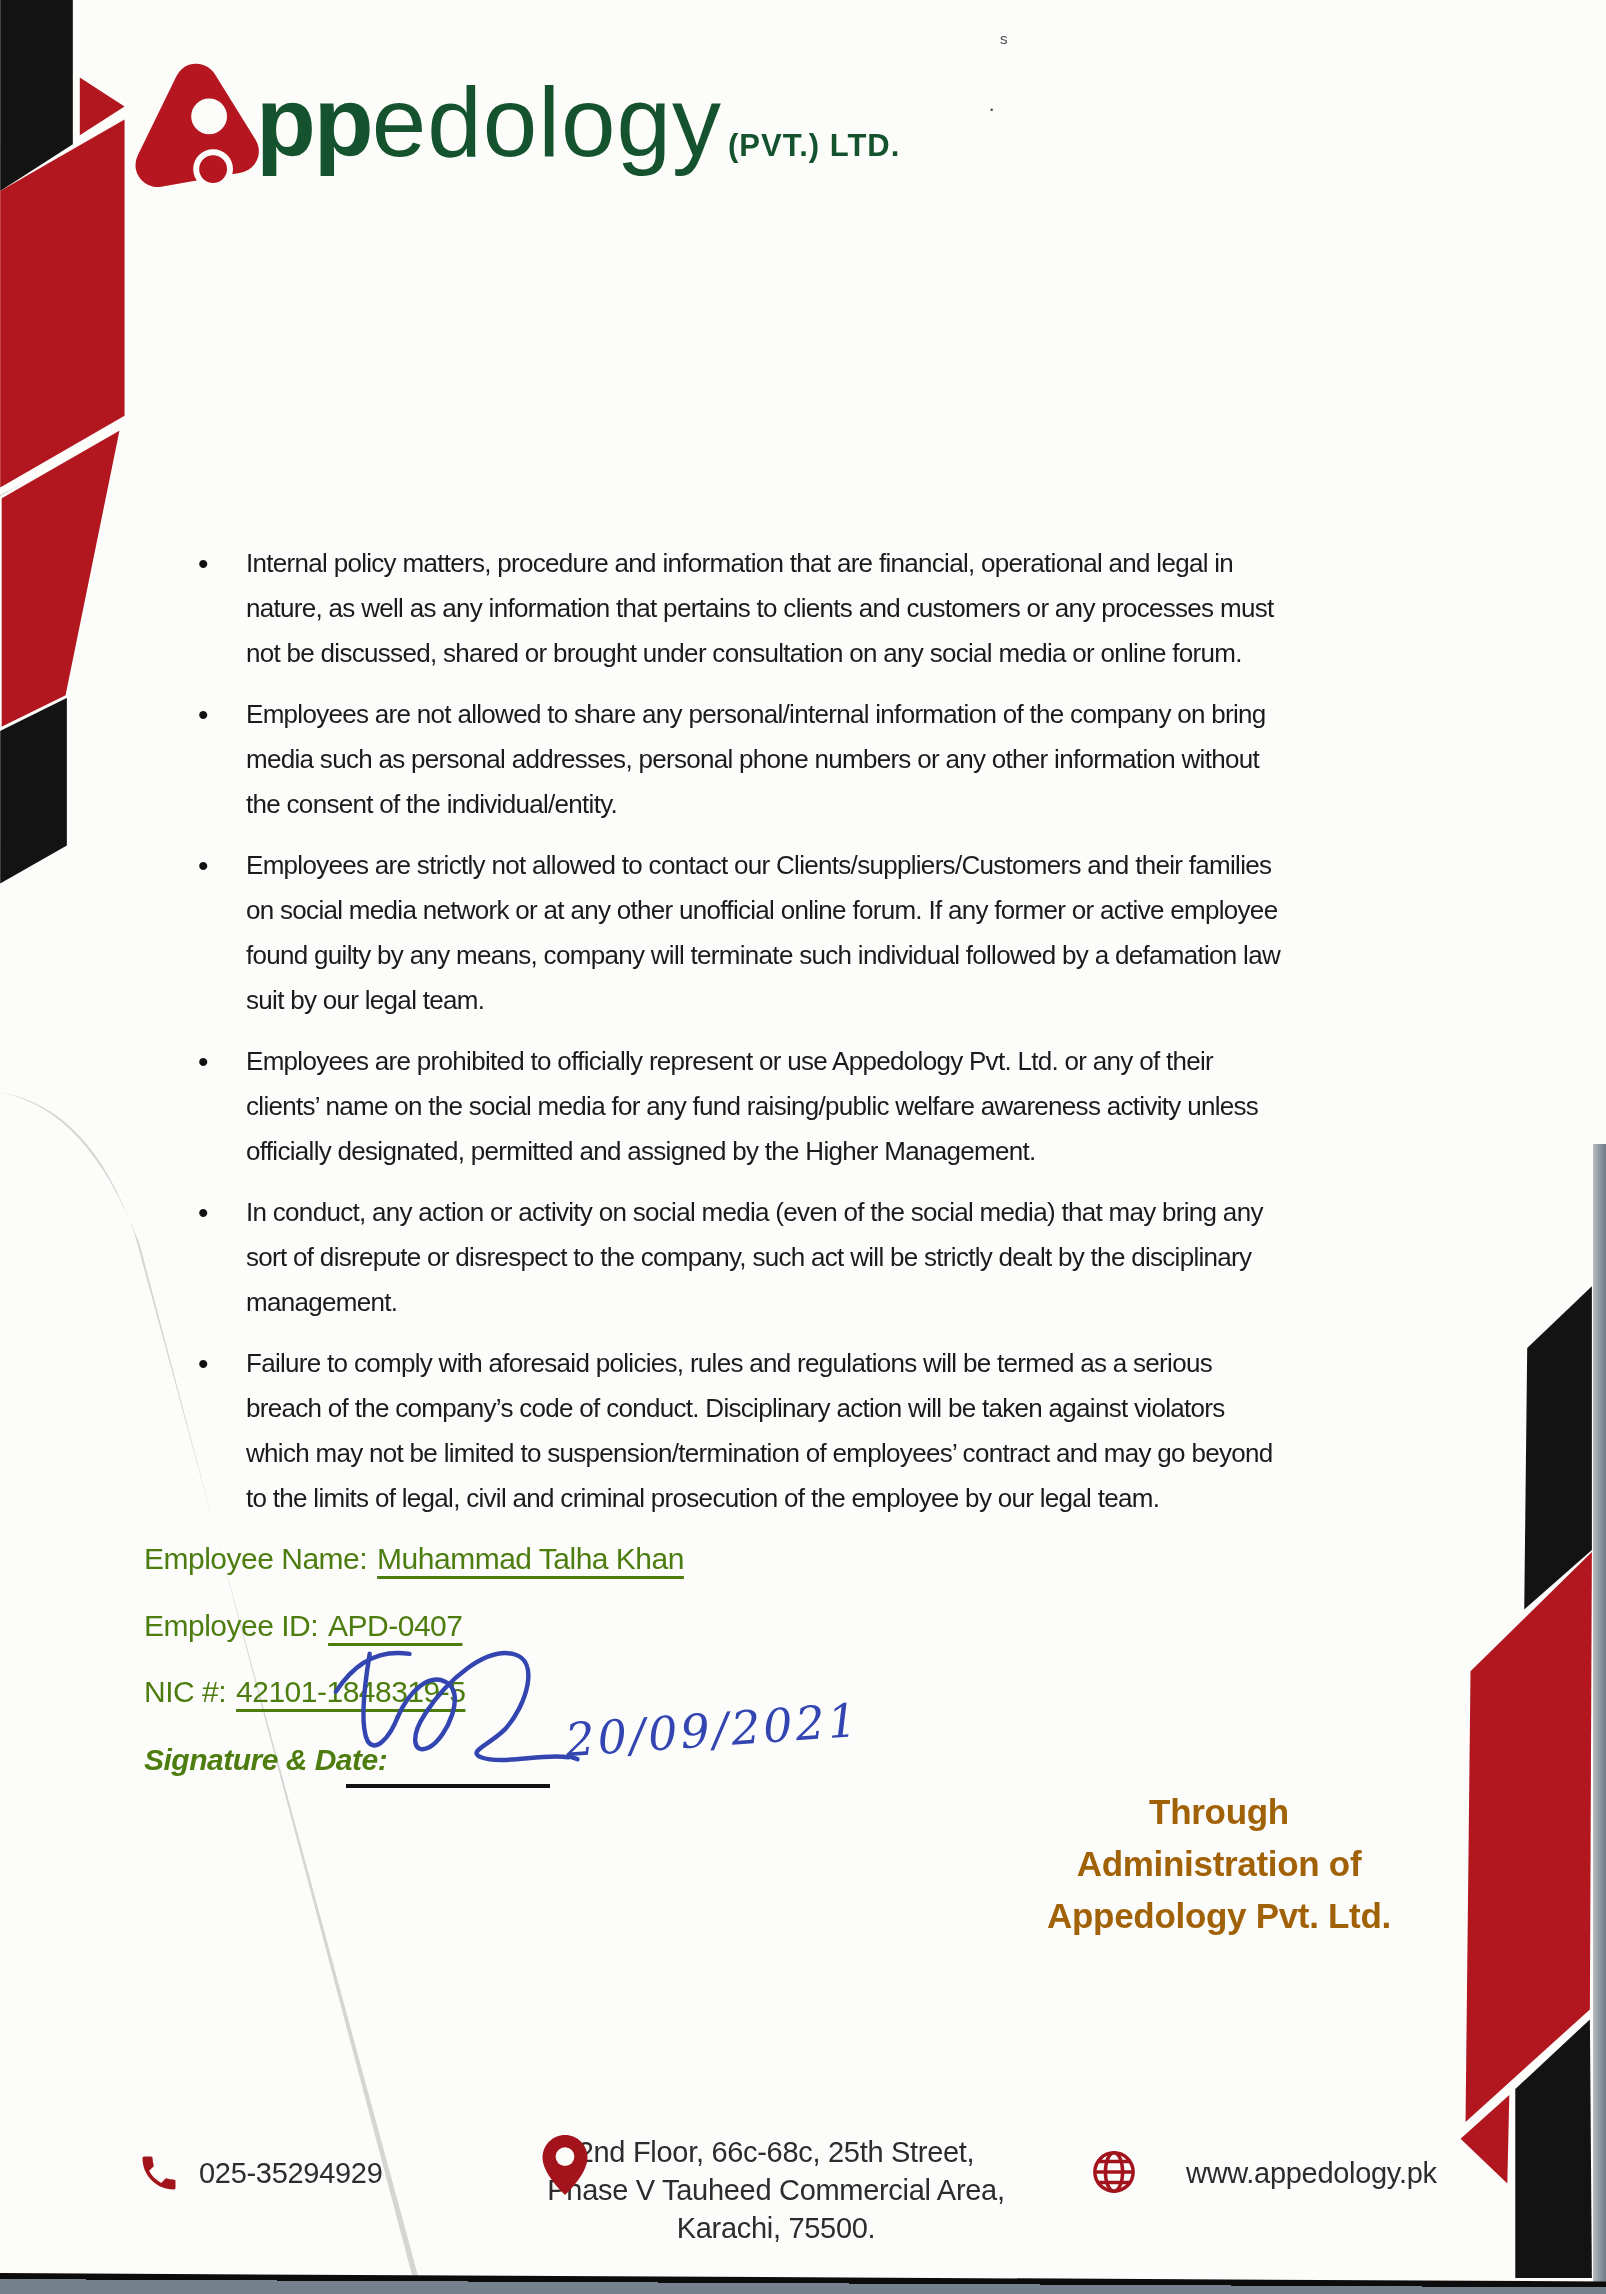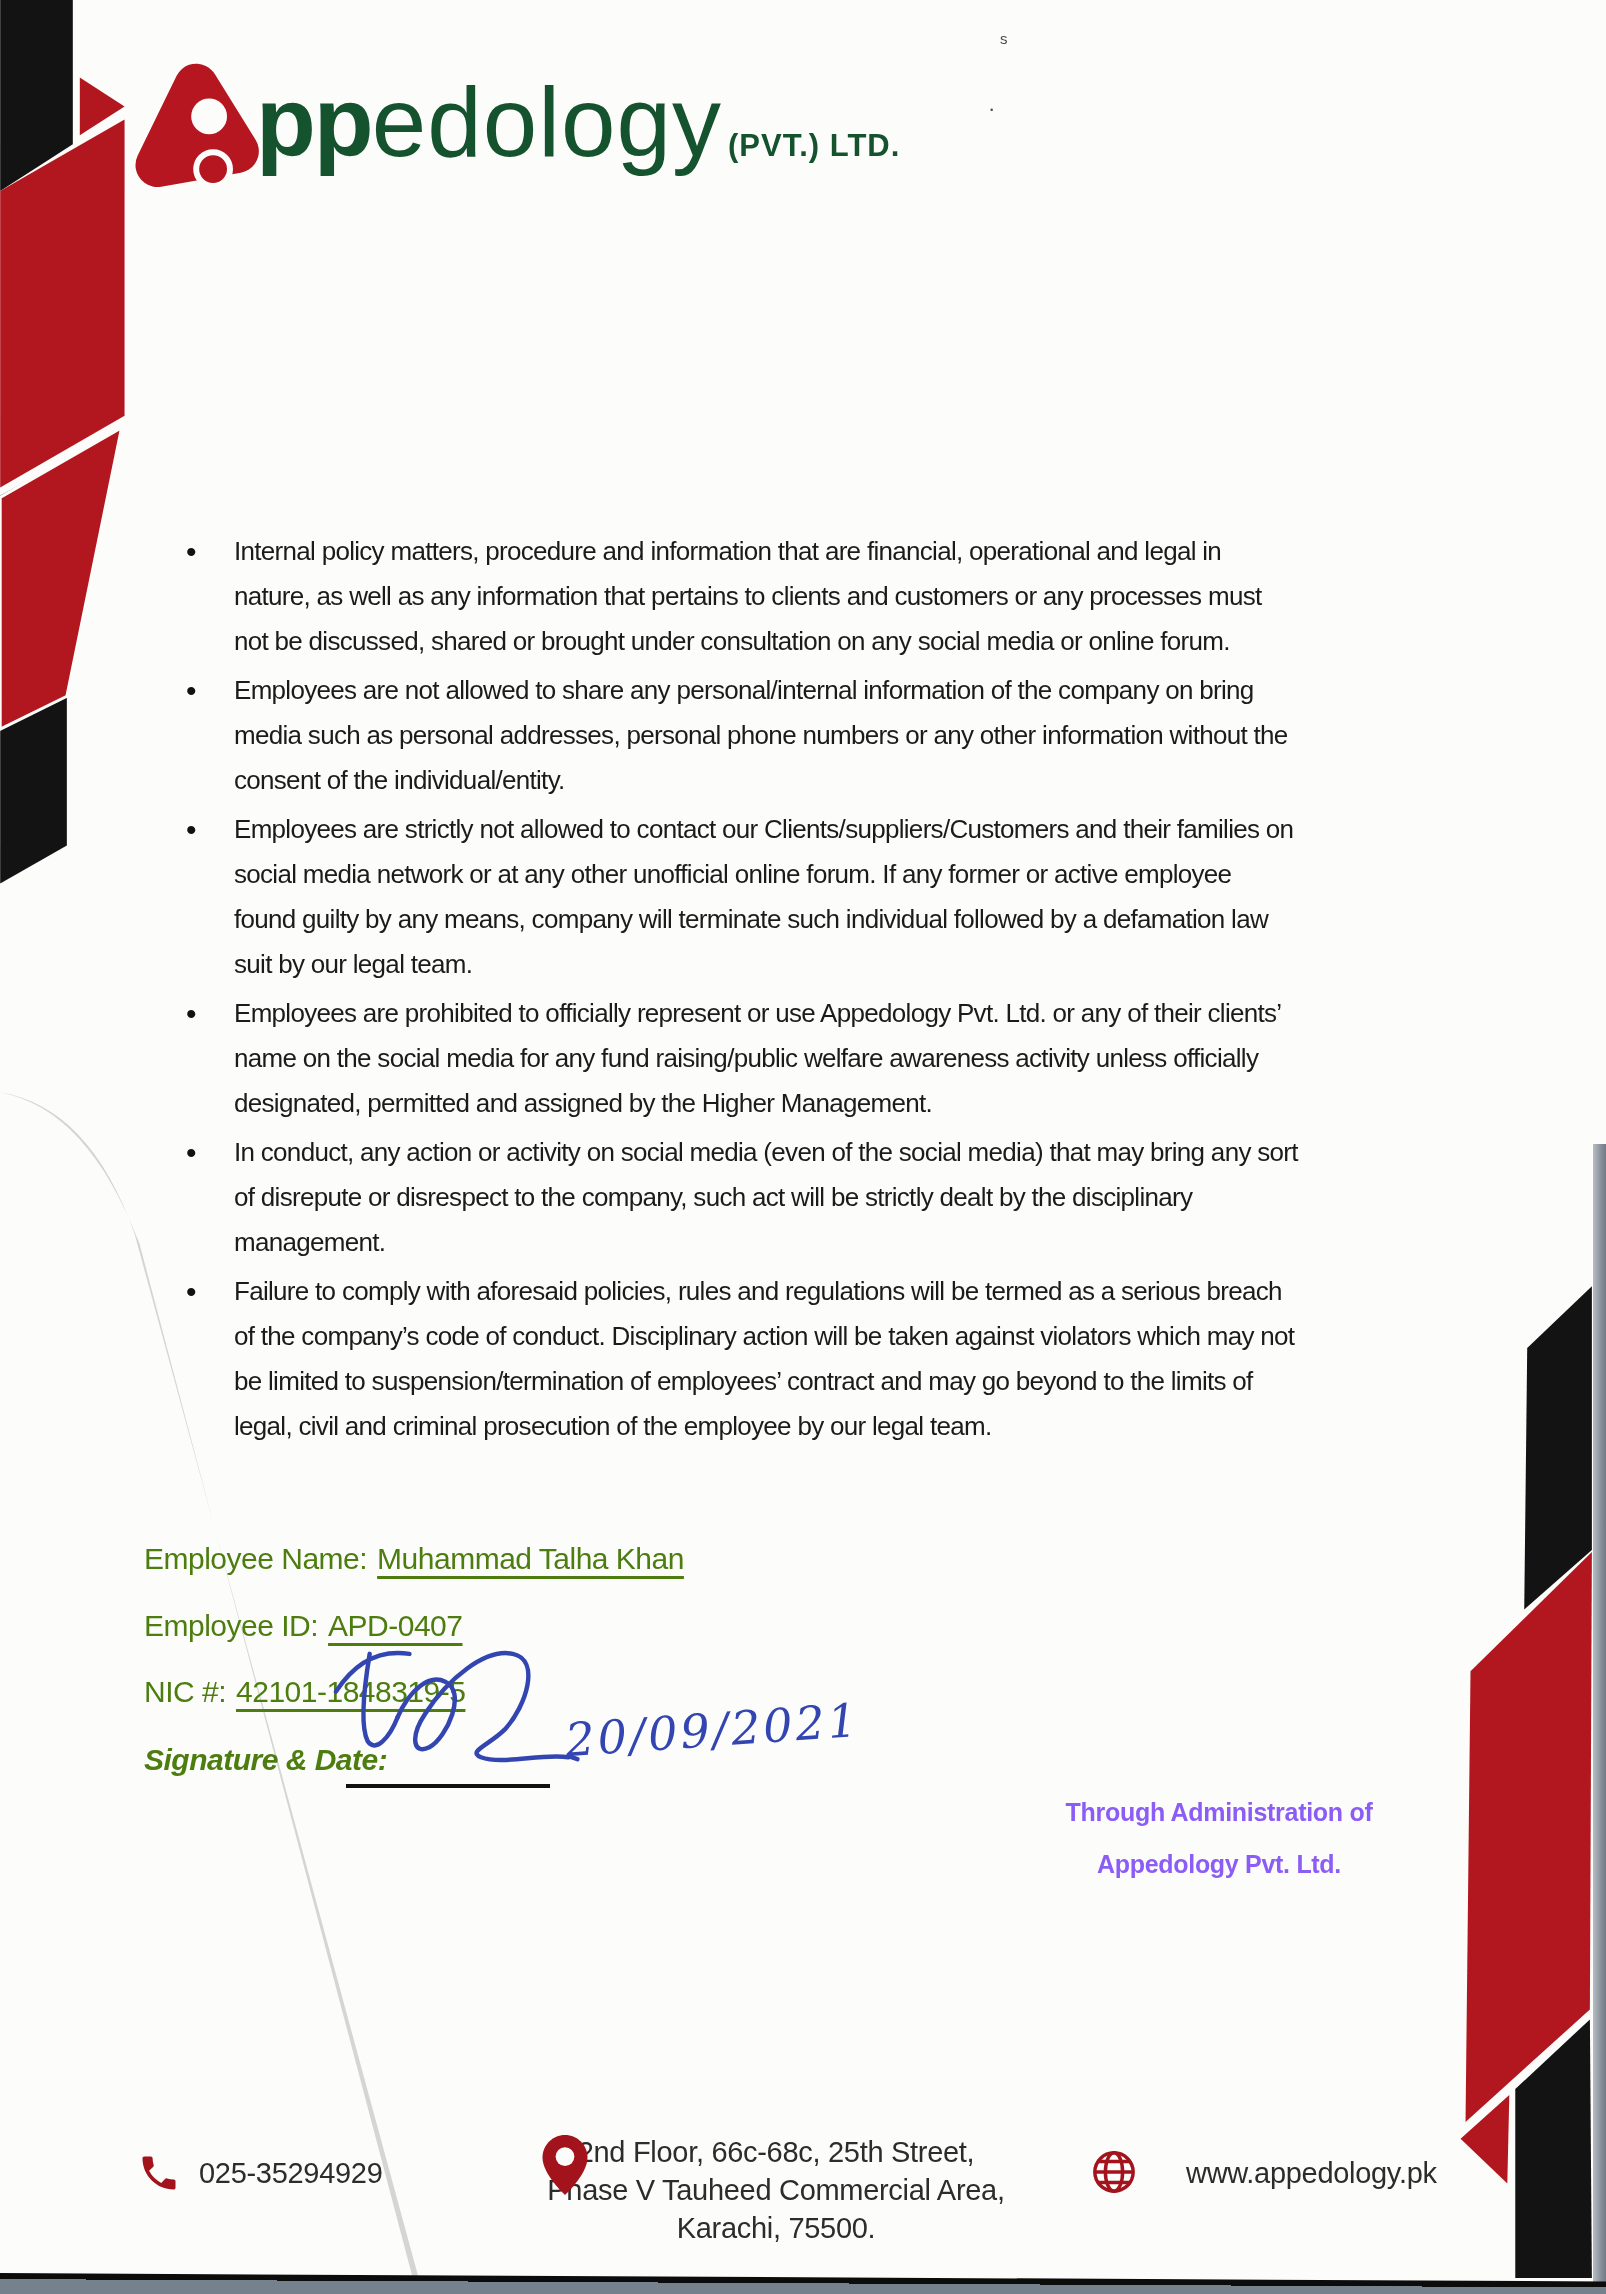--- a/index.html
+++ b/index.html
@@ -18,41 +18,41 @@
   #logo-rest{font-size:98px;font-weight:400;letter-spacing:1px;}
   #logo-suffix{font-size:31px;font-weight:700;letter-spacing:1px;margin-left:6px;}
 
   
   .artifact{position:absolute;color:#4a4a4a;font-size:15px;z-index:2;}
 
   
   #policy{left:174px;top:525px;width:1129px;}
   #policy ul{list-style:none;margin:0;padding:0;}
   #policy li{
-    position:relative;padding-left:56px;margin:4px;
+    position:relative;padding-left:56px;margin:16px;
     font-size:26px;line-height:45px;letter-spacing:-0.7px;color:#1b1b1b;
   }
   #policy li::before{
     content:"\2022";position:absolute;left:8px;top:0;font-size:30px;color:#111;
   }
 
   
   .emp-line{position:absolute;left:144px;font-size:30px;letter-spacing:-0.5px;color:#4d7c0f;white-space:nowrap;}
   .emp-value{text-decoration:underline;text-underline-offset:7px;margin-left:10px;}
   #sig-label{font-weight:700;}
   #sig-underline{position:absolute;left:346px;top:1784px;width:204px;border-bottom:4px solid #111;}
   #sig-svg{position:absolute;left:318px;top:1630px;z-index:3;}
   #sig-date{
     position:absolute;left:565px;top:1703px;z-index:3;
     font-style:italic;font-size:46px;letter-spacing:3px;color:#3345b0;
     transform:rotate(-4deg);font-family:"DejaVu Serif",serif;
   }
 
   
-  #admin{left:1025px;top:1786px;width:388px;text-align:center;font-weight:700;font-size:25px;line-height:52px;color:#8b5cf6;letter-spacing:-0.3px;}
+  #admin{left:1025px;top:1786px;width:388px;text-align:center;font-weight:700;font-size:35px;line-height:52px;color:#a16207;letter-spacing:-0.3px;}
 
   
   .foot-item{position:absolute;font-size:29px;color:#2c2c2c;letter-spacing:-0.3px;}
   #foot-phone-text{left:199px;top:2157px;}
   #foot-address{left:537px;top:2133px;width:478px;text-align:center;line-height:38px;}
   #foot-web-text{left:1186px;top:2157px;}
   .foot-icon{position:absolute;z-index:2;}
 
   
   #scan-band{

